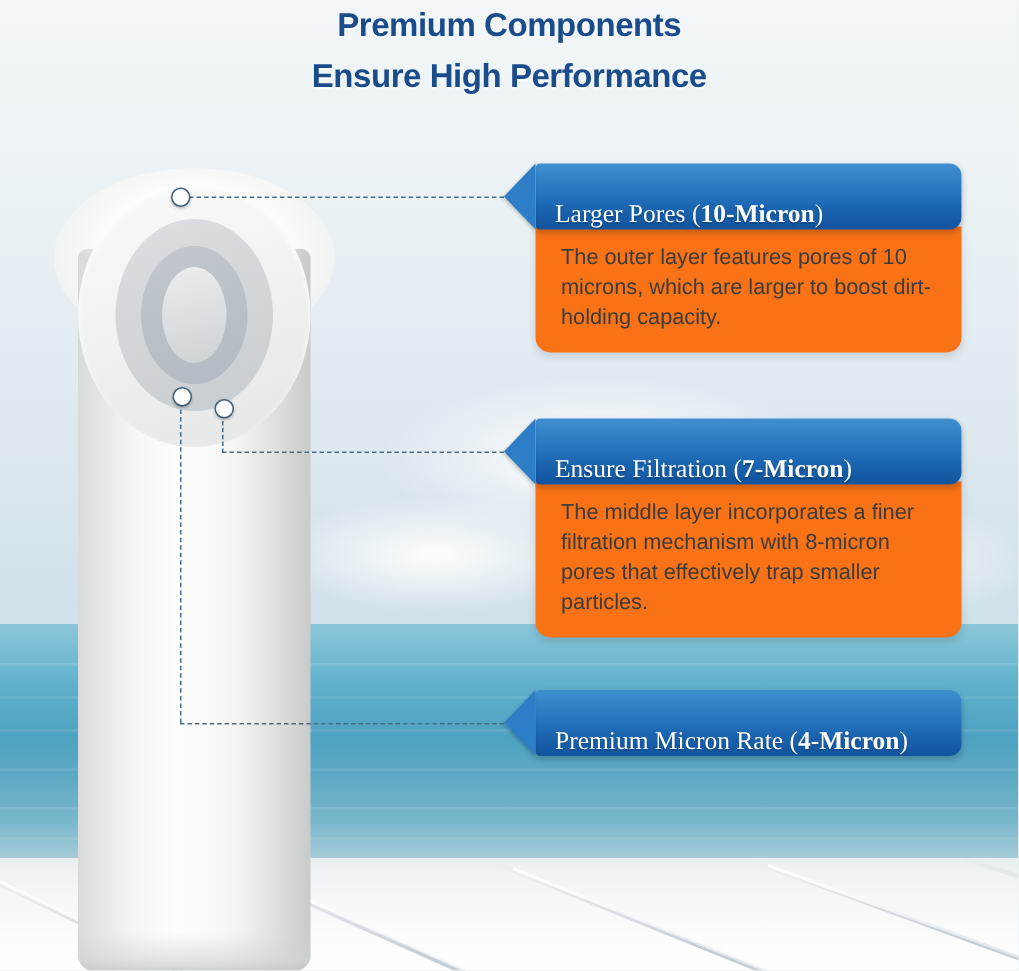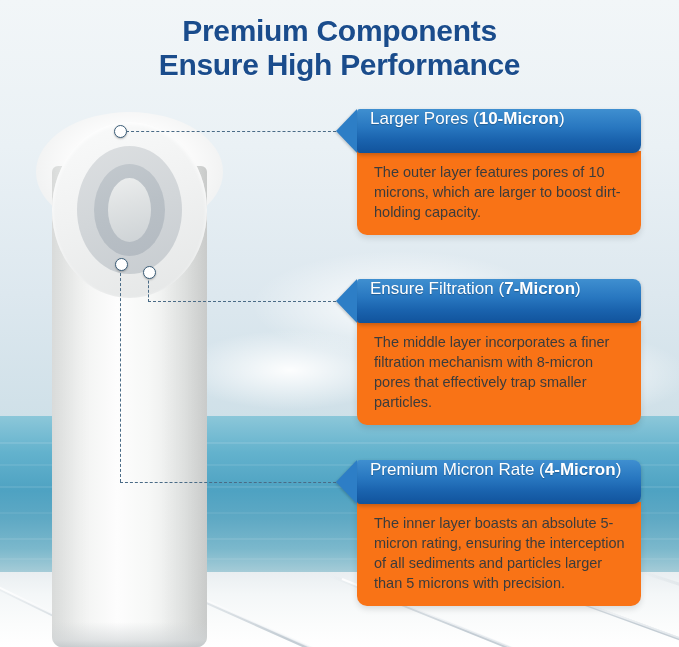--- a/index.html
+++ b/index.html
@@ -41,24 +41,24 @@
     background:linear-gradient(90deg,rgba(255,255,255,.9) 0%,rgba(225,232,238,.5) 100%);
     transform-origin:left center;
   }
 
   
   .title{
     position:absolute;left:0;top:0;width:679px;
     text-align:center;
     color:#1a4c8c;
     font-weight:bold;
-    font-size:30px;
+    font-size:22px;
     line-height:34px;
     letter-spacing:-.3px;
-    padding-top:14px;
+    padding-top:0;
     text-shadow:0 1px 1px rgba(255,255,255,.6);
   }
   .title .l2{display:block;}
 
   
   .cart-wrap{position:absolute;left:22px;top:104px;width:215px;height:543px;}
   .cart-body{
     position:absolute;left:30px;top:62px;width:155px;height:481px;
     background:linear-gradient(90deg,#e4e6e5 0%,#f2f3f2 18%,#fdfdfd 42%,#f7f8f7 62%,#e6e8e7 85%,#d8dad9 100%);
     border-radius:6px 6px 10px 10px;
@@ -107,21 +107,21 @@
   }
 
   
   .card{position:absolute;width:305px;}
   .card-head{
     position:relative;height:44px;
     margin-left:21px;
     border-radius:3px 8px 8px 3px;
     background:linear-gradient(180deg,#3f8fd0 0%,#2877c0 42%,#1a63ae 70%,#11539c 100%);
     box-shadow:0 2px 4px rgba(0,0,0,.22);
-    display:flex;align-items:flex-start;
+    display:flex;align-items:flex-end;font-family:Liberation Serif, serif;
   }
   .card-head::before{
     content:"";position:absolute;left:-21px;top:0;
     width:0;height:0;
     border-top:22px solid transparent;
     border-bottom:22px solid transparent;
     border-right:21px solid #2d7ec6;
     filter:drop-shadow(-1px 1px 1px rgba(0,0,0,.18));
   }
   .card-head-text{
@@ -215,16 +215,15 @@
     </div>
     <div class="card-body">The middle layer incorporates a finer filtration mechanism with 8-micron pores that effectively trap smaller particles.</div>
   </div>
 
   <div class="card" style="left:336px;top:460px;">
     <div class="card-head">
       <div class="card-head-text">
         <span>Premium Micron Rate </span><span>(</span><b>4-Micron</b><span>)</span>
       </div>
     </div>
-    <div class="card-body">The inner layer boasts an absolute 5-micron rating, ensuring the interception of all sediments and particles larger than 5 microns with precision.</div>
   </div>
 
 </div>
 
 </body></html>

